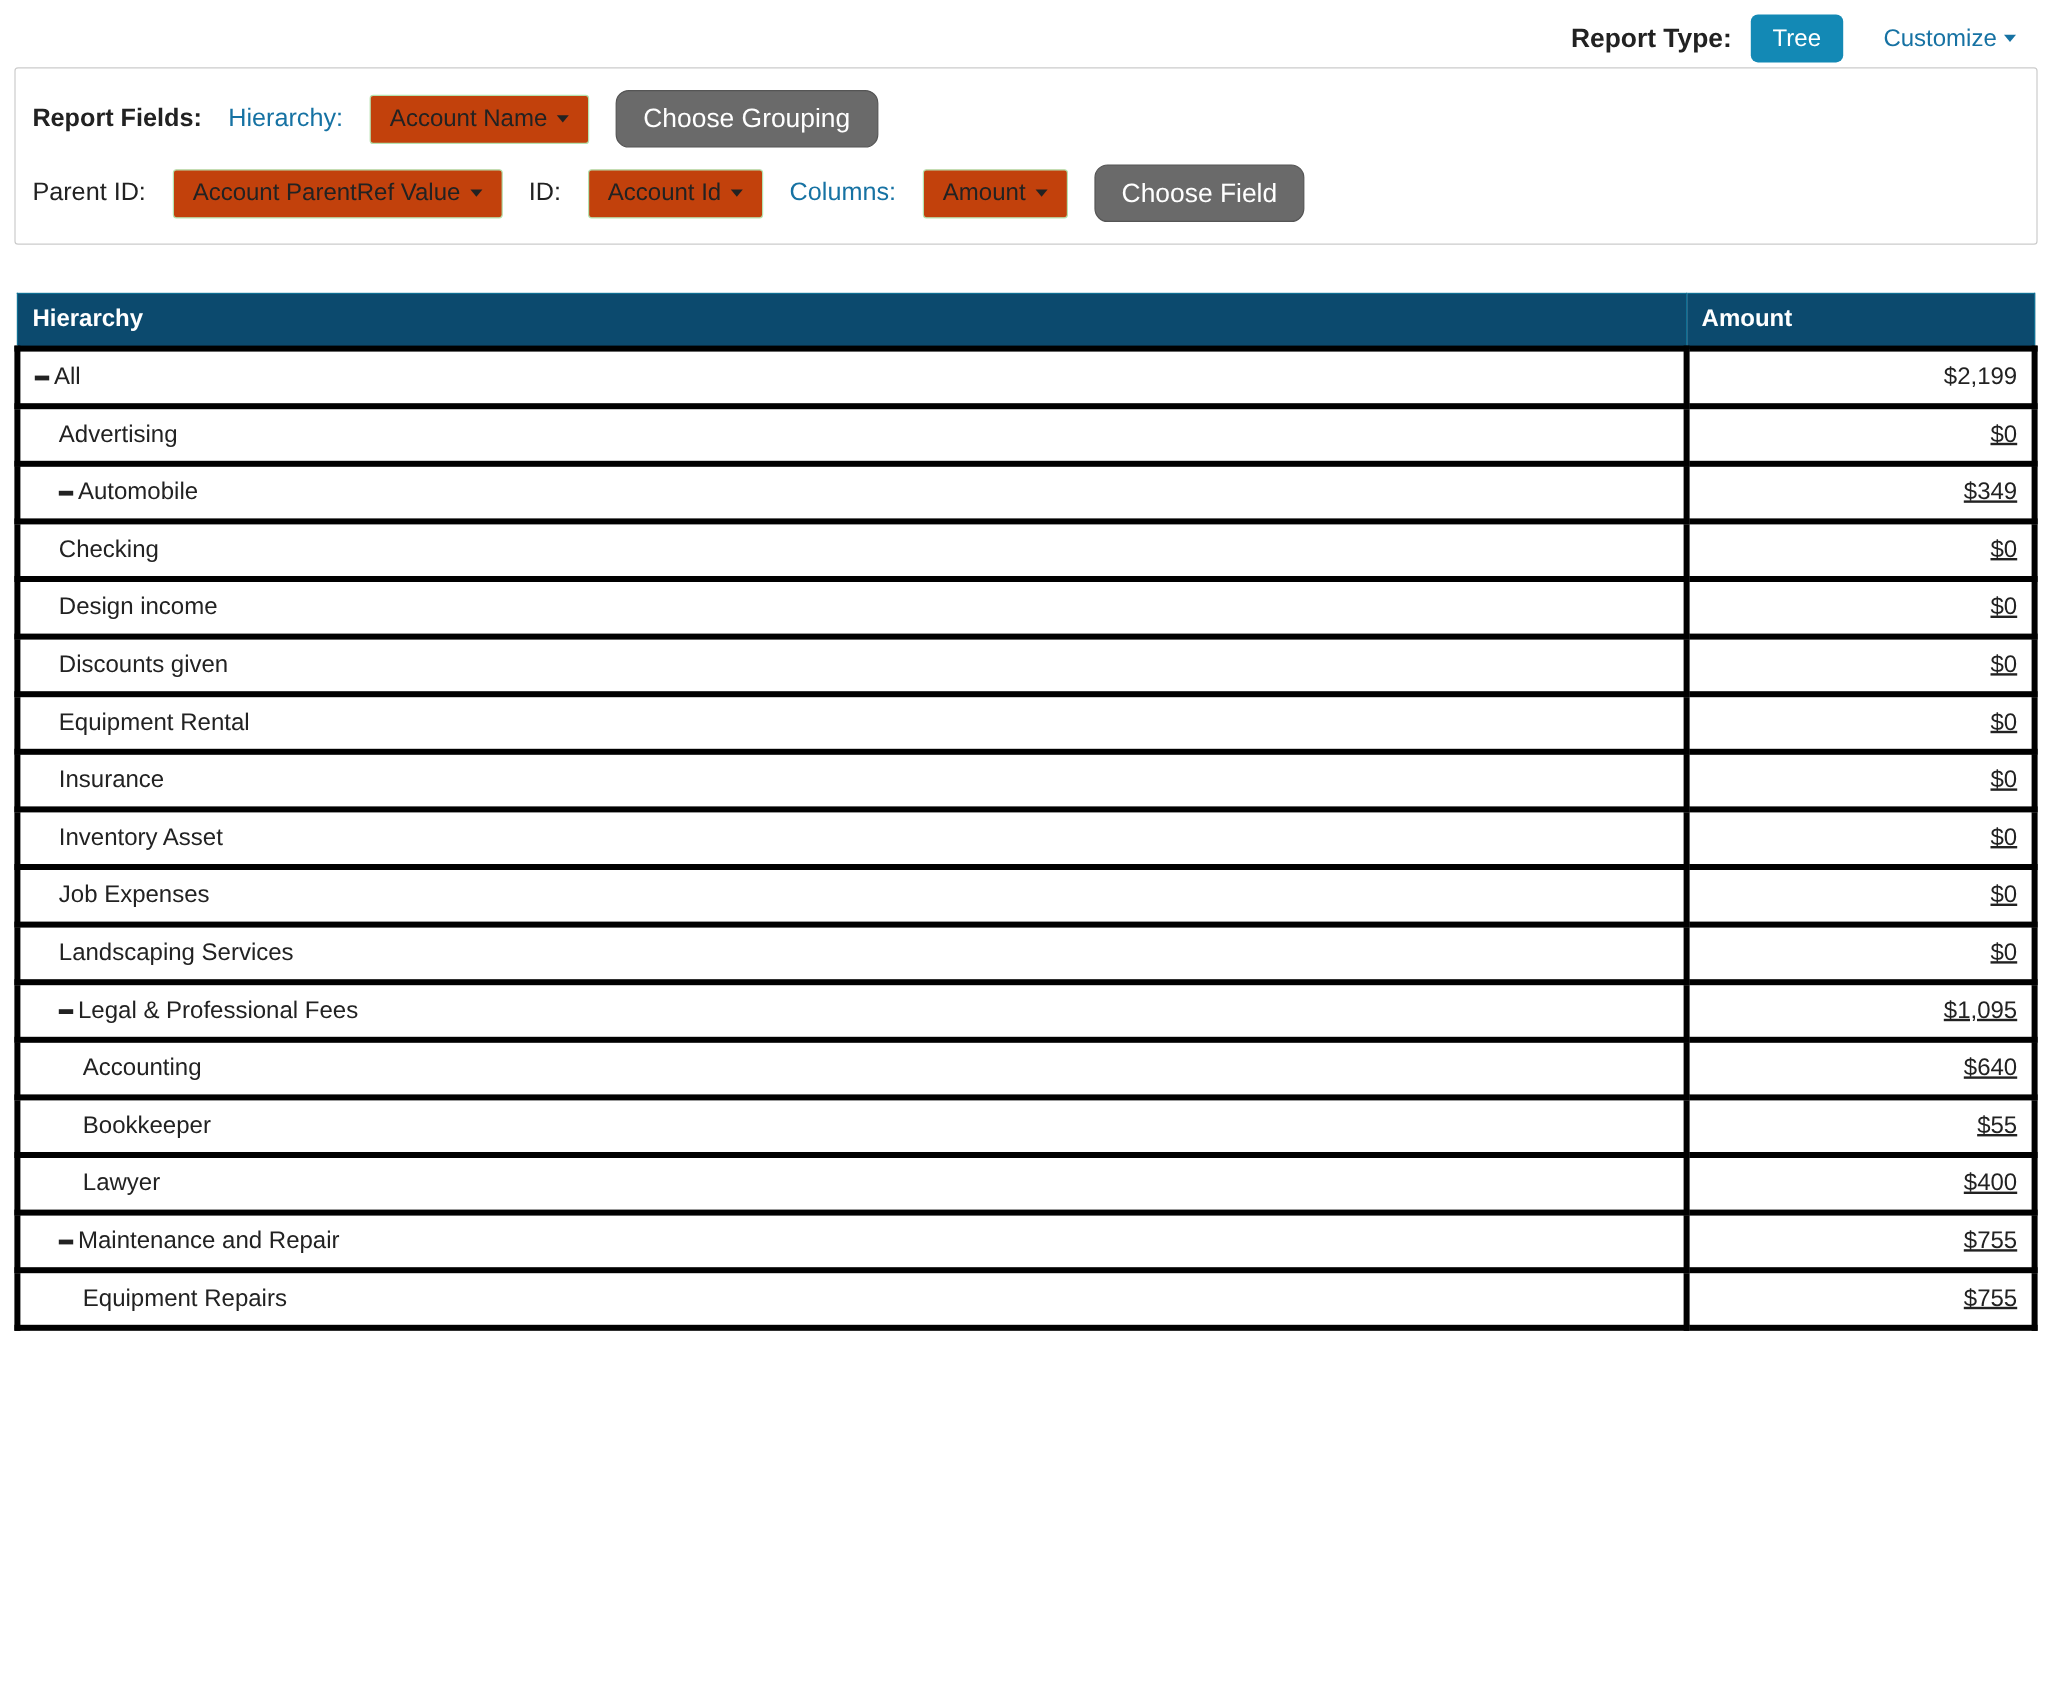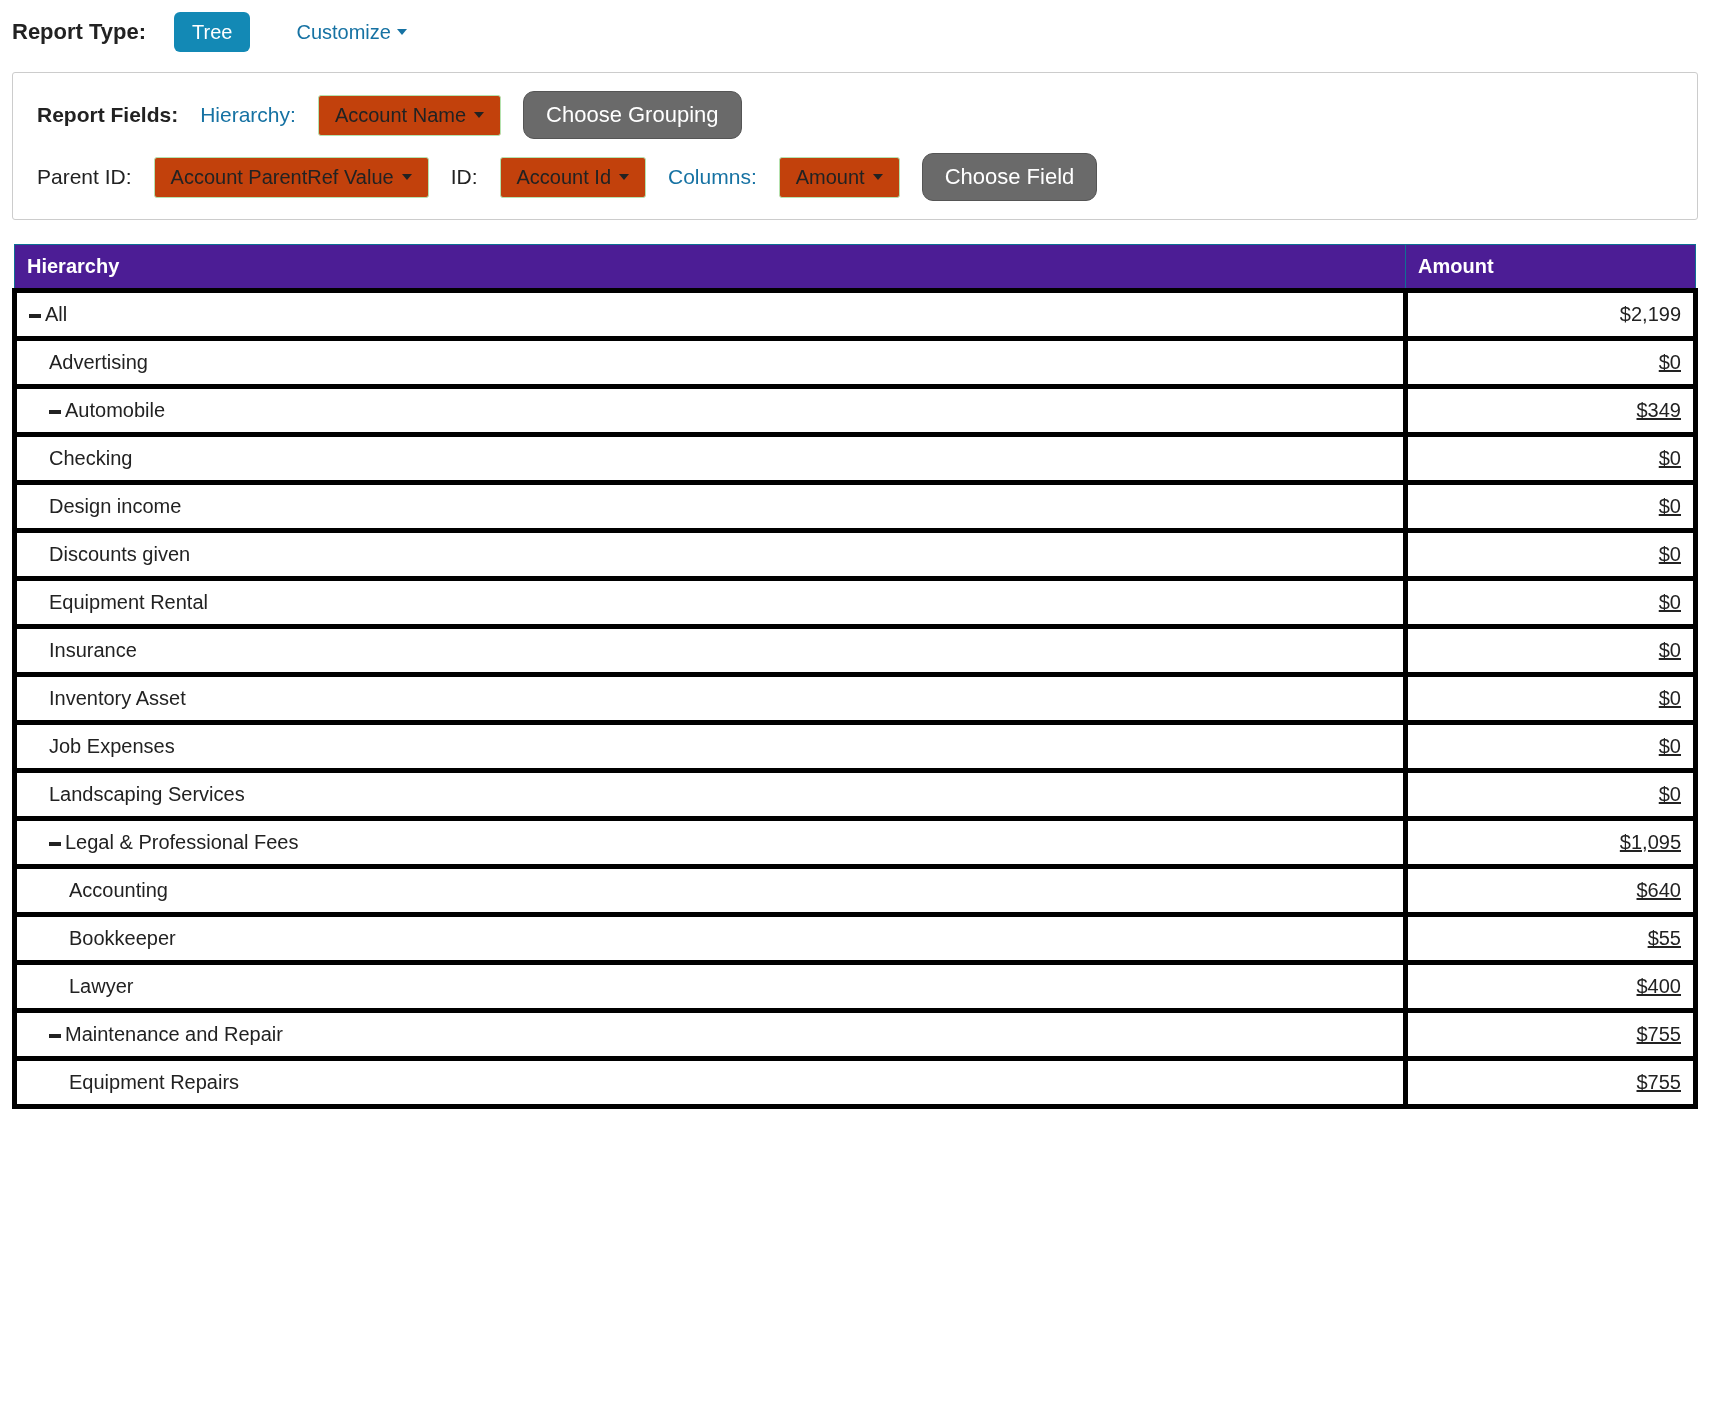--- a/index.html
+++ b/index.html
@@ -7,42 +7,43 @@
     margin: 0;
     padding: 12px;
     font-family: -apple-system, BlinkMacSystemFont, "Segoe UI", Helvetica, Arial, sans-serif;
     font-size: 20px;
     color: #222;
     background: #fff;
   }
   .top-row {
     display: flex;
     align-items: center;
-    gap: 28px;
-    margin-bottom: 20px;
+    gap: 16px;
+    margin-bottom: 4px;
+    justify-content: flex-end;
   }
   .label-bold { font-weight: 700; font-size: 22px; }
   .btn {
     display: inline-flex;
     align-items: center;
     gap: 6px;
     padding: 8px 18px;
     border-radius: 6px;
     border: none;
     font-size: 20px;
     cursor: pointer;
     line-height: 1.2;
   }
   .btn-primary { background: #1389b5; color: #fff; }
   .btn-link { background: transparent; color: #1672a3; }
   .panel {
     border: 1px solid #ccc;
     border-radius: 3px;
-    padding: 18px 24px;
-    margin-bottom: 24px;
+    padding: 18px 14px;
+    margin-bottom: 40px;
   }
   .panel-row {
     display: flex;
     align-items: center;
     flex-wrap: wrap;
     gap: 22px;
     margin-bottom: 14px;
   }
   .panel-row:last-child { margin-bottom: 0; }
   .field-label { font-size: 21px; }
@@ -75,21 +76,21 @@
     border-top: 6px solid currentColor;
     display: inline-block;
   }
   table.report {
     width: 100%;
     border-collapse: collapse;
     border: 1px solid #d9d9d9;
     font-size: 20px;
   }
   table.report th {
-    background: #4c1d95;
+    background: #0c4a6e;
     color: #fff;
     text-align: left;
     font-weight: 700;
     padding: 10px 12px;
     border: 1px solid #0f6f93;
   }
   table.report td {
     border: 5px solid #000000;
     padding: 10px 12px;
     vertical-align: middle;

